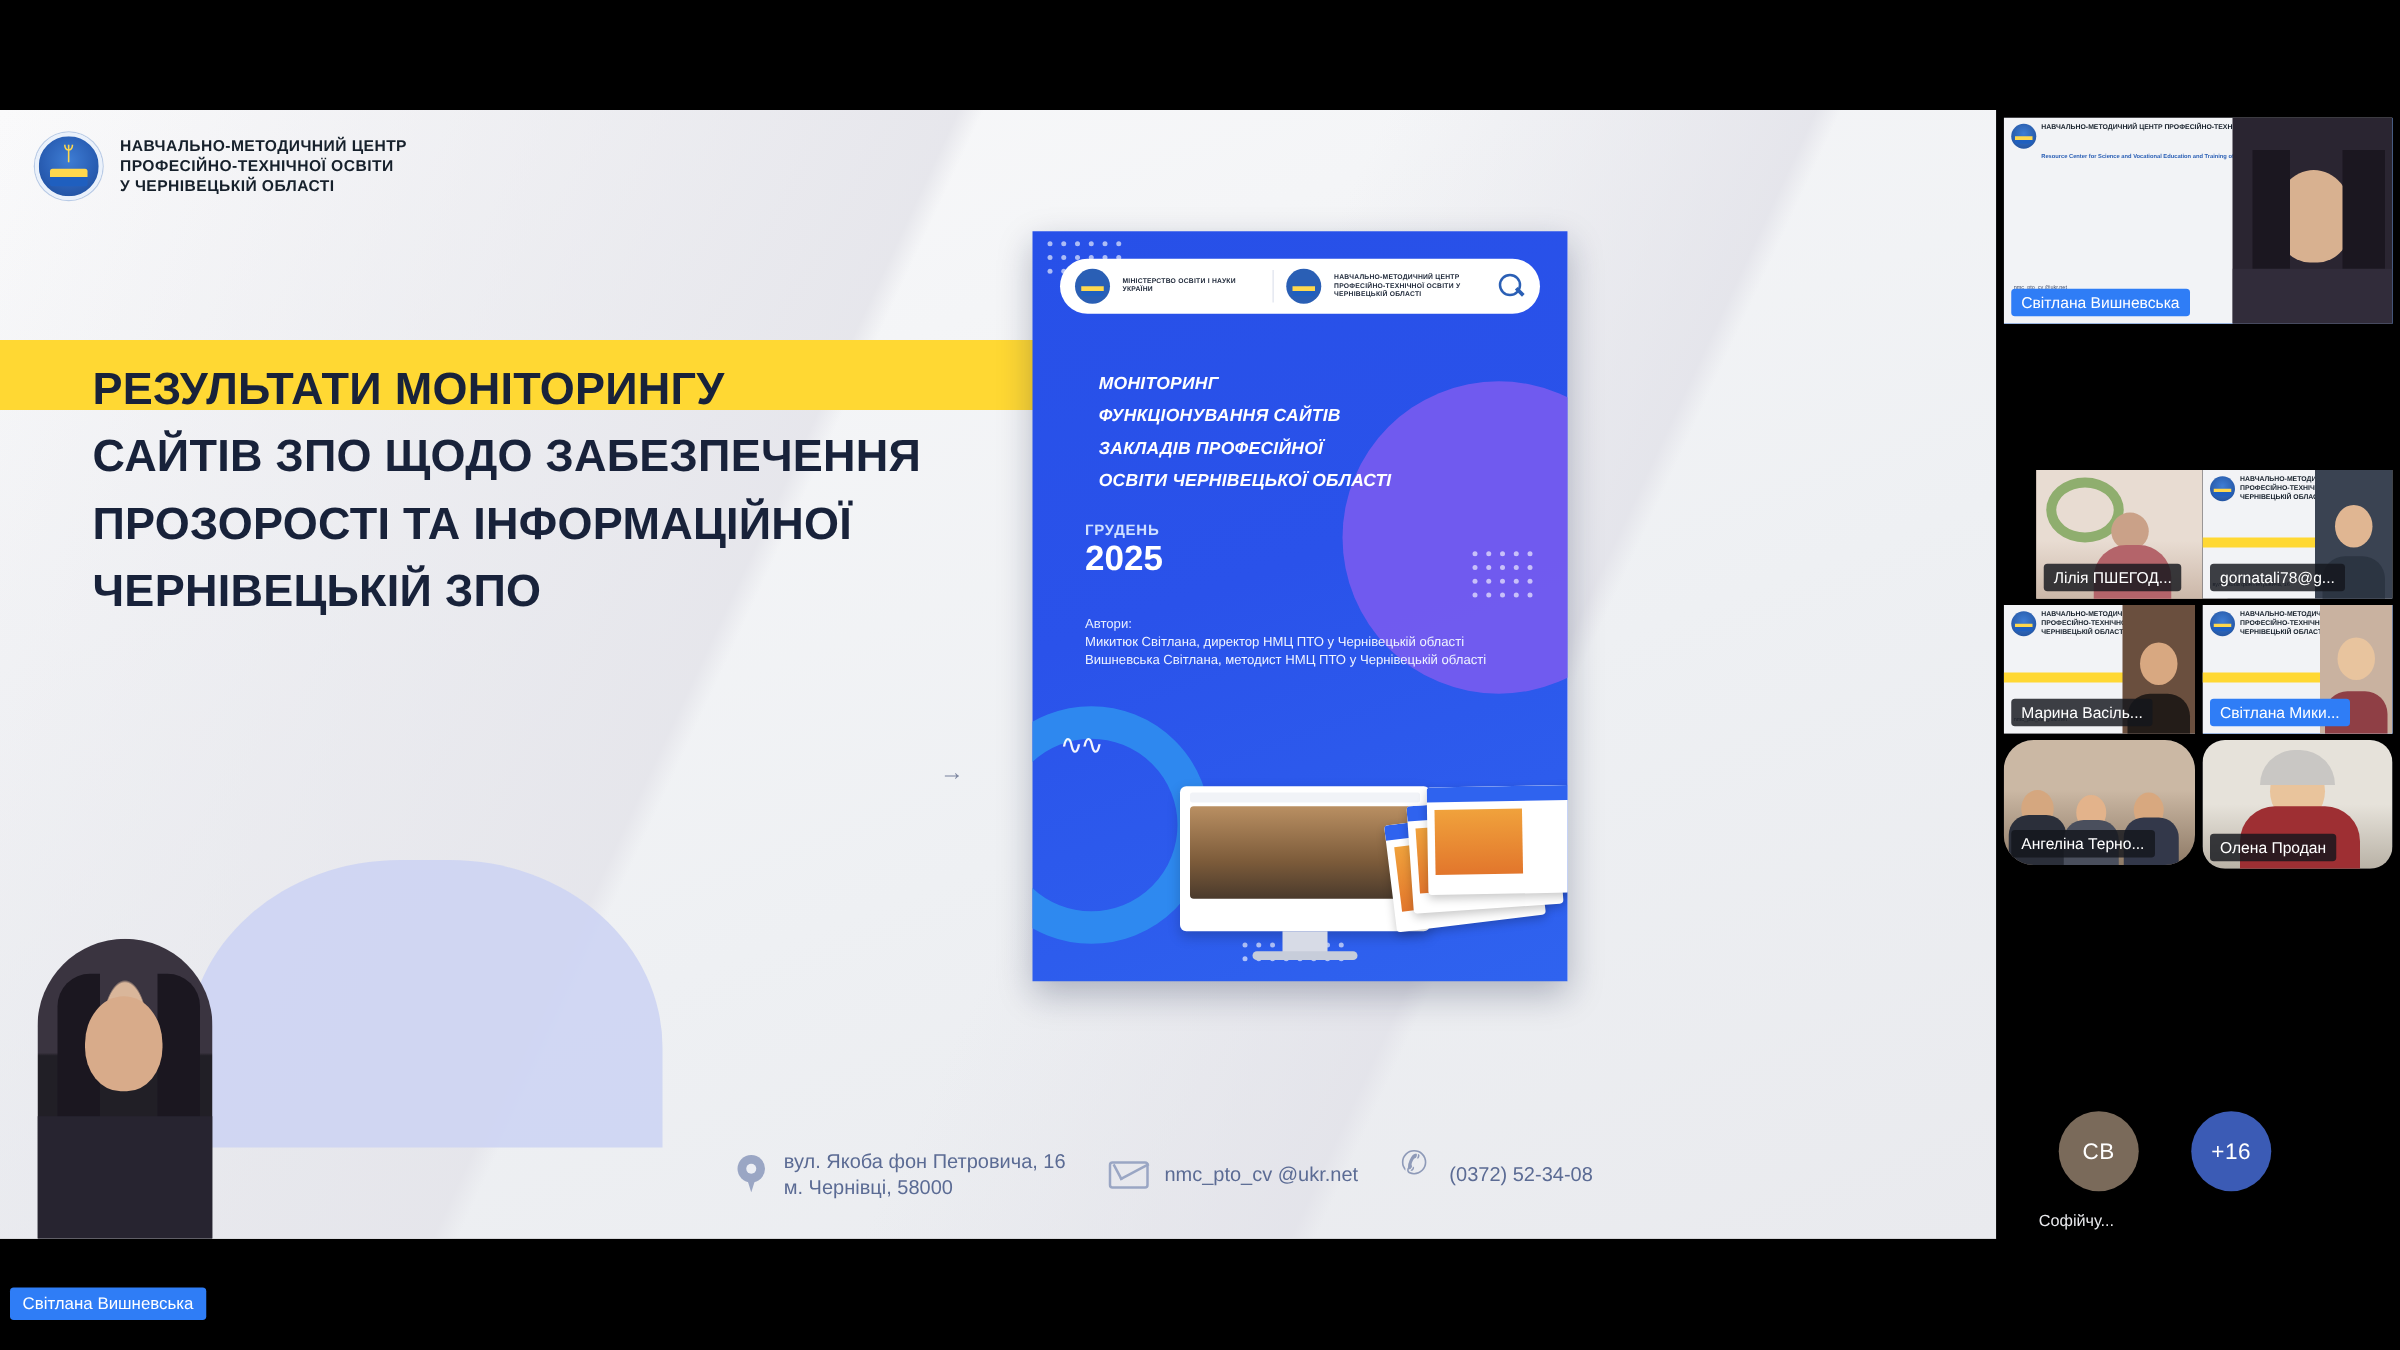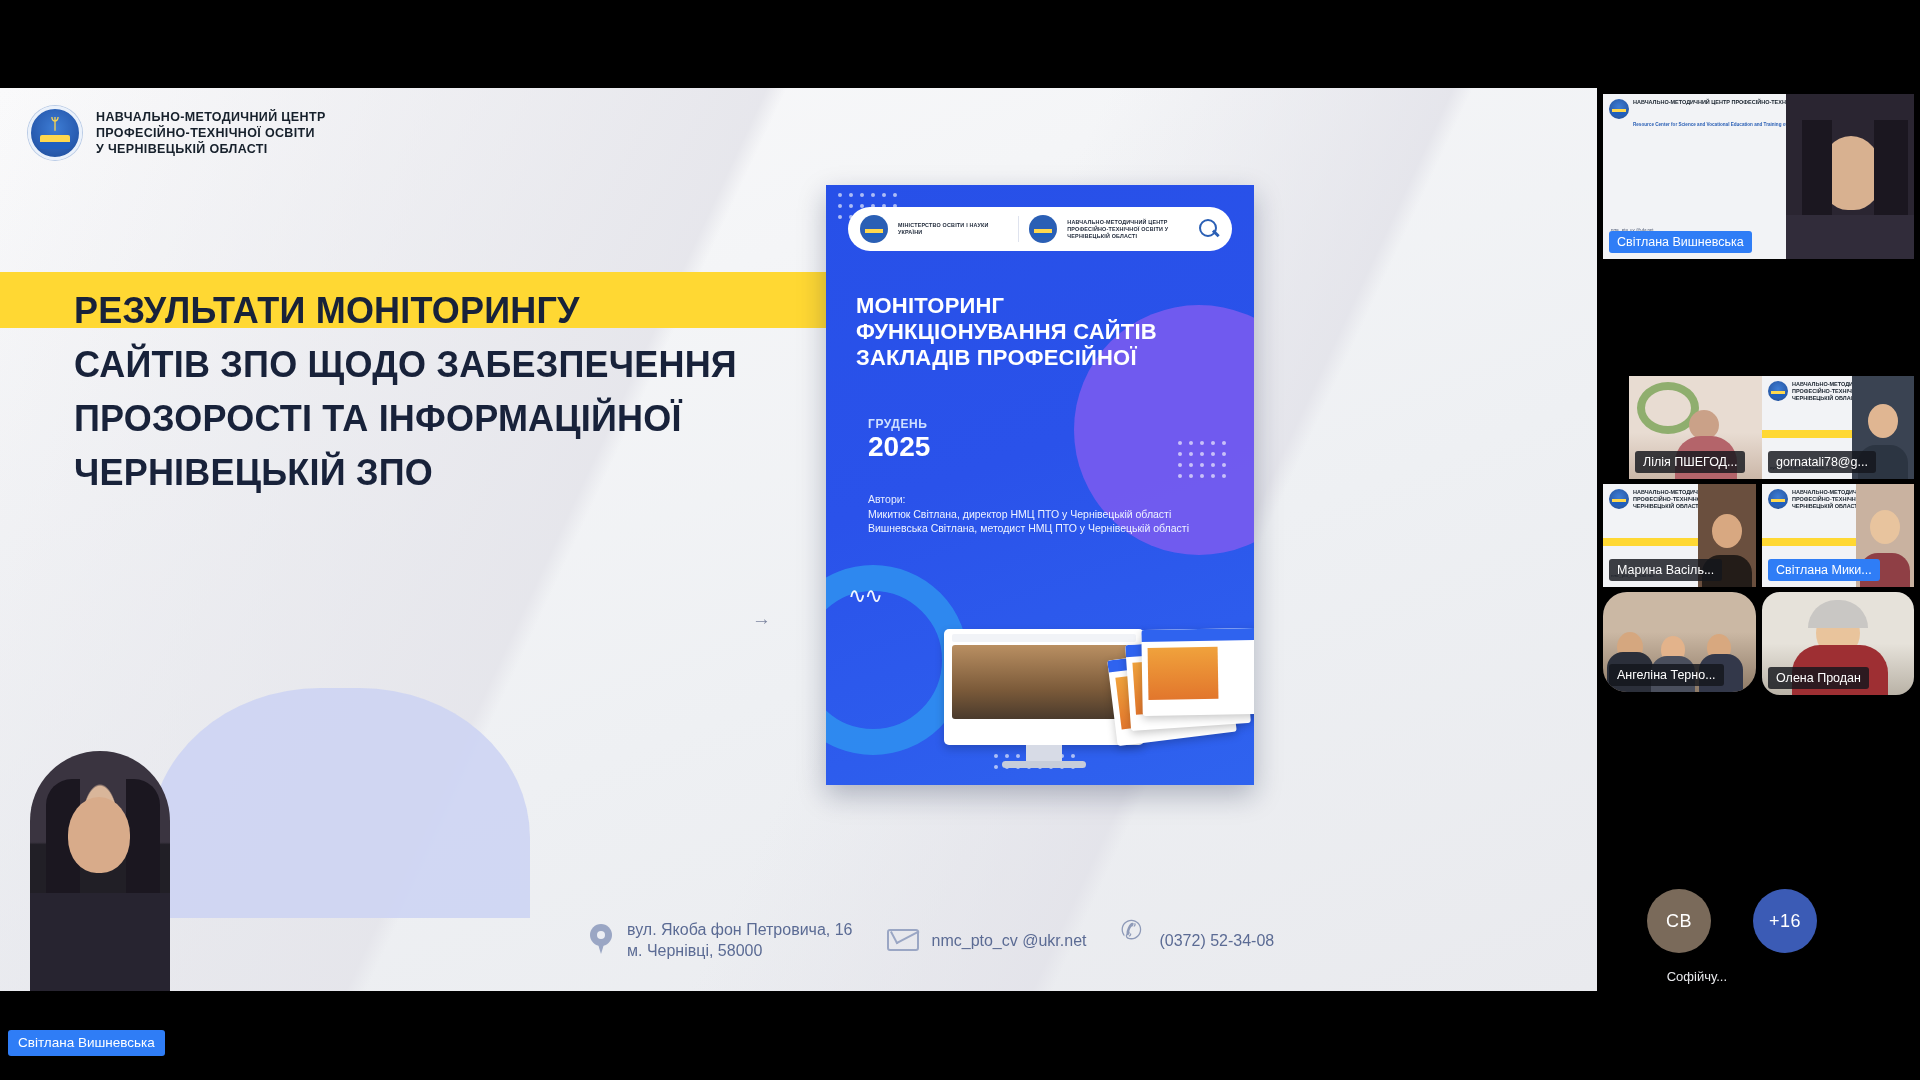--- a/index.html
+++ b/index.html
@@ -139,22 +139,22 @@
   }
   .mini-emblem { width: 28px; height: 28px; border-radius: 50%; background: #2a5fb5; position: relative; flex: 0 0 auto;}
   .mini-emblem:after{ content:""; position:absolute; left:5px; right:5px; top:14px; height:8px; background: linear-gradient(#ffd84d 0 50%, #1f5fbf 50% 100%);}
   .mini-lbl { font-size: 5.4px; line-height: 7px; font-weight: 700; color: #1b2536; letter-spacing: .2px; }
   .cover-topbar .divider { width: 1px; height: 26px; background: #dfe3ee; }
   .cover-search { margin-left: auto; width: 24px; height: 24px; position: relative; }
   .cover-search:before { content:""; position:absolute; left:2px; top:2px; width:14px; height:14px; border:2.5px solid #2a5fb5; border-radius:50%; }
   .cover-search:after { content:""; position:absolute; left:15px; top:15px; width:8px; height:2.5px; background:#2a5fb5; transform: rotate(45deg); }
 
   .cover-title {
-    position: absolute; left: 30px; top: 108px; width: 350px;
-    color: #fff; font-weight: 800; font-size: 22px; line-height: 26px; letter-spacing: .2px;
+    position: absolute; left: 53px; top: 108px; width: 350px;
+    color: #fff; font-weight: 800; font-size: 14px; line-height: 26px; letter-spacing: .2px; font-style: italic;
   }
   .cover-monthlbl { position: absolute; left: 42px; top: 232px; color: #cfe0ff; font-size: 12px; letter-spacing: .6px; font-weight: 700; }
   .cover-year { position: absolute; left: 42px; top: 246px; color: #fff; font-size: 28px; font-weight: 800; }
   .cover-authors-lbl { position: absolute; left: 42px; top: 308px; color: #e5ecff; font-size: 10.5px; }
   .cover-authors { position: absolute; left: 42px; top: 322px; color: #eef3ff; font-size: 10.5px; line-height: 14px; width: 360px; }
 
   .dotgrid { position: absolute; display: grid; gap: 7px; }
   .dotgrid span { width: 4px; height: 4px; border-radius: 50%; background: rgba(255,255,255,.62); display: block; }
   .dg-tl { left: 12px; top: 8px; grid-template-columns: repeat(6, 4px); }
   .dg-mr { right: 28px; top: 256px; grid-template-columns: repeat(5, 4px); }
@@ -203,21 +203,21 @@
   .shared-thumb .st-logo:after{ content:""; position:absolute; left:3px; right:3px; top:10px; height:6px; background: linear-gradient(#ffd84d 0 50%, #1f5fbf 50% 100%); }
   .shared-thumb .st-title { position: absolute; left: 30px; top: 5px; right: 4px; font-size: 5.5px; line-height: 7px; font-weight: 700; color: #16202b; }
   .shared-thumb .st-sub { position: absolute; left: 30px; top: 28px; right: 4px; font-size: 4.6px; line-height: 6px; color: #2a5fb5; font-weight:700; }
   .shared-thumb .st-yellow { position: absolute; left: 0; right: 35%; top: 52%; height: 8px; background: #ffd833; }
   .shared-thumb .st-contact { position: absolute; left: 8px; bottom: 8px; font-size: 4.4px; line-height: 6px; color: #44506c; }
 
   .webcam { position: absolute; inset: 0; }
 
   
   .av-row { position: absolute; left: 0; right: 0; bottom: 0; height: 108px; }
-  .av-item { position: absolute; text-align: right; width: 96px; }
+  .av-item { position: absolute; text-align: left; width: 96px; }
   .av-circle {
     width: 64px; height: 64px; border-radius: 50%; margin: 0 auto 6px;
     display: flex; align-items: center; justify-content: center;
     color: #fff; font-size: 18px; letter-spacing: .5px;
   }
   .av-label { color: #e8e9ec; font-size: 13px; line-height: 16px; white-space: nowrap; overflow: hidden; text-overflow: ellipsis; margin-top: 16px; }
 
   
   #active-speaker {
     position: absolute; left: 8px; top: 1030px; z-index: 20;
@@ -355,20 +355,21 @@
         <span class="divider"></span>
         <span class="mini-emblem"></span>
         <span class="mini-lbl" style="max-width:120px">НАВЧАЛЬНО-МЕТОДИЧНИЙ ЦЕНТР ПРОФЕСІЙНО-ТЕХНІЧНОЇ ОСВІТИ У ЧЕРНІВЕЦЬКІЙ ОБЛАСТІ</span>
         <span class="cover-search"></span>
       </div>
 
       <div class="cover-title">
         <div>МОНІТОРИНГ</div>
         <div>ФУНКЦІОНУВАННЯ САЙТІВ</div>
         <div>ЗАКЛАДІВ ПРОФЕСІЙНОЇ</div>
+        <div>ОСВІТИ ЧЕРНІВЕЦЬКОЇ ОБЛАСТІ</div>
       </div>
 
       <div class="cover-monthlbl">ГРУДЕНЬ</div>
       <div class="cover-year">2025</div>
 
       <div class="cover-authors-lbl">Автори:</div>
       <div class="cover-authors">
         <div>Микитюк Світлана, директор НМЦ ПТО у Чернівецькій області</div>
         <div>Вишневська Світлана, методист НМЦ ПТО у Чернівецькій області</div>
       </div>

